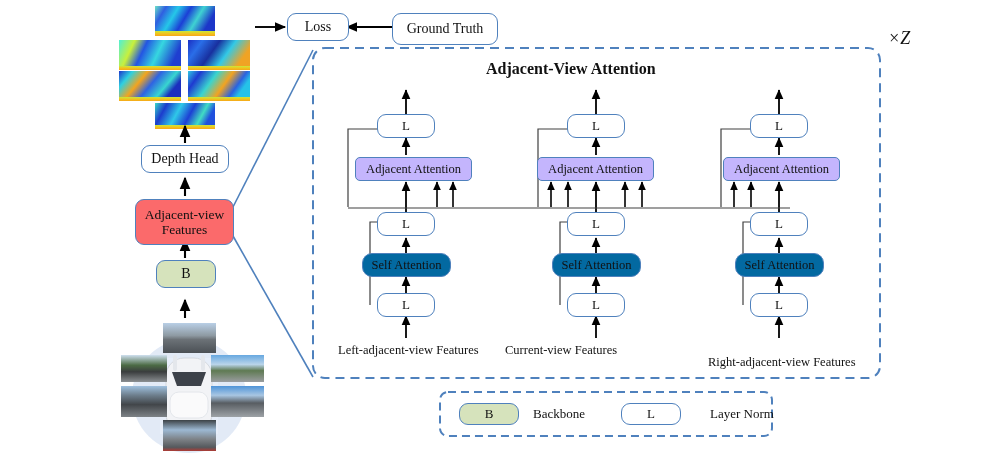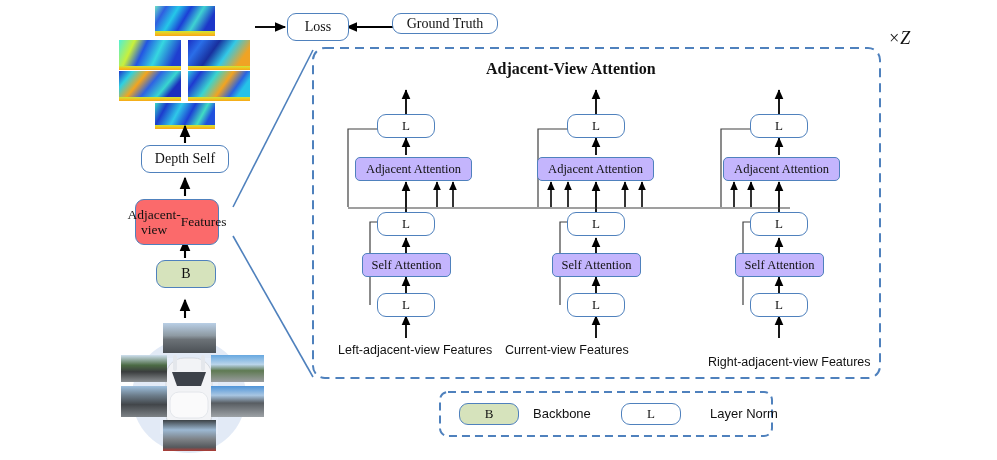--- a/index.html
+++ b/index.html
@@ -7,22 +7,22 @@
        font-family:"Liberation Serif", serif;color:#111;}
   .stage{position:absolute;left:0;top:0;width:997px;height:460px;}
   svg.layer{position:absolute;left:0;top:0;width:997px;height:460px;}
   .node{position:absolute;box-sizing:border-box;display:flex;align-items:center;
         justify-content:center;text-align:center;border:1.4px solid #4f81bd;
         border-radius:9px;background:#ffffff;font-family:"Liberation Serif", serif;
         line-height:1.12;}
   .node.red{background:#fb6a6b;border-color:#4f81bd;}
   .node.green{background:#d6e3bc;border-color:#4f81bd;}
   .node.yellow{background:#c4b5fd;border-color:#4f81bd;border-radius:5px;}
-  .node.blue{background:#c4b5fd;border-color:#4f81bd;border-radius:5px;}
-  .lbl{position:absolute;font-family:Liberation Sans, sans-serif;
+  .node.blue{background:#0369a1;border-color:#4f81bd;border-radius:10px;}
+  .lbl{position:absolute;font-family:Liberation Serif, serif;
        white-space:nowrap;color:#111;}
   .title{position:absolute;font-weight:bold;font-family:"Liberation Serif", serif;}
   .repeat{position:absolute;font-style:italic;font-family:"Liberation Serif", serif;}
 </style>
 </head>
 <body>
 
 <div class="stage">
 
   <svg class="layer" viewBox="0 0 997 460">
@@ -247,29 +247,29 @@
 
     <rect x="313" y="48" width="567" height="330" rx="12" ry="12" fill="none" stroke="#4f81bd" stroke-width="2" stroke-dasharray="9 6"></rect>
 
     <rect x="440" y="392" width="332" height="44" rx="8" ry="8" fill="none" stroke="#4f81bd" stroke-width="2" stroke-dasharray="8 5"></rect>
   </svg>
 
   <div class="node" style="left:287px;top:13px;width:62px;height:28px;font-size:14px;">
     <span>Loss</span>
   </div>
 
-  <div class="node" style="left:392px;top:13px;width:106px;height:21px;font-size:14px;">
+  <div class="node" style="left:392px;top:13px;width:106px;height:32px;font-size:14px;">
     <span>Ground Truth</span>
   </div>
 
   <div class="node" style="left:141px;top:145px;width:88px;height:28px;font-size:14px;">
-    <span>Depth Self</span>
-  </div>
-
-  <div class="node red" style="left:135px;top:199px;width:84px;height:46px;font-size:13.5px;flex-direction:row;">
+    <span>Depth Head</span>
+  </div>
+
+  <div class="node red" style="left:135px;top:199px;width:99px;height:46px;font-size:13.5px;flex-direction:column;">
     <span>Adjacent-view</span>
     <span>Features</span>
   </div>
 
   <div class="node green" style="left:156px;top:260px;width:60px;height:28px;font-size:14px;">
     <span>B</span>
   </div>
 
   <div class="title" style="left:474px;top:60px;font-size:16px;margin-left:12px;">Adjacent-View Attention</div>
 

